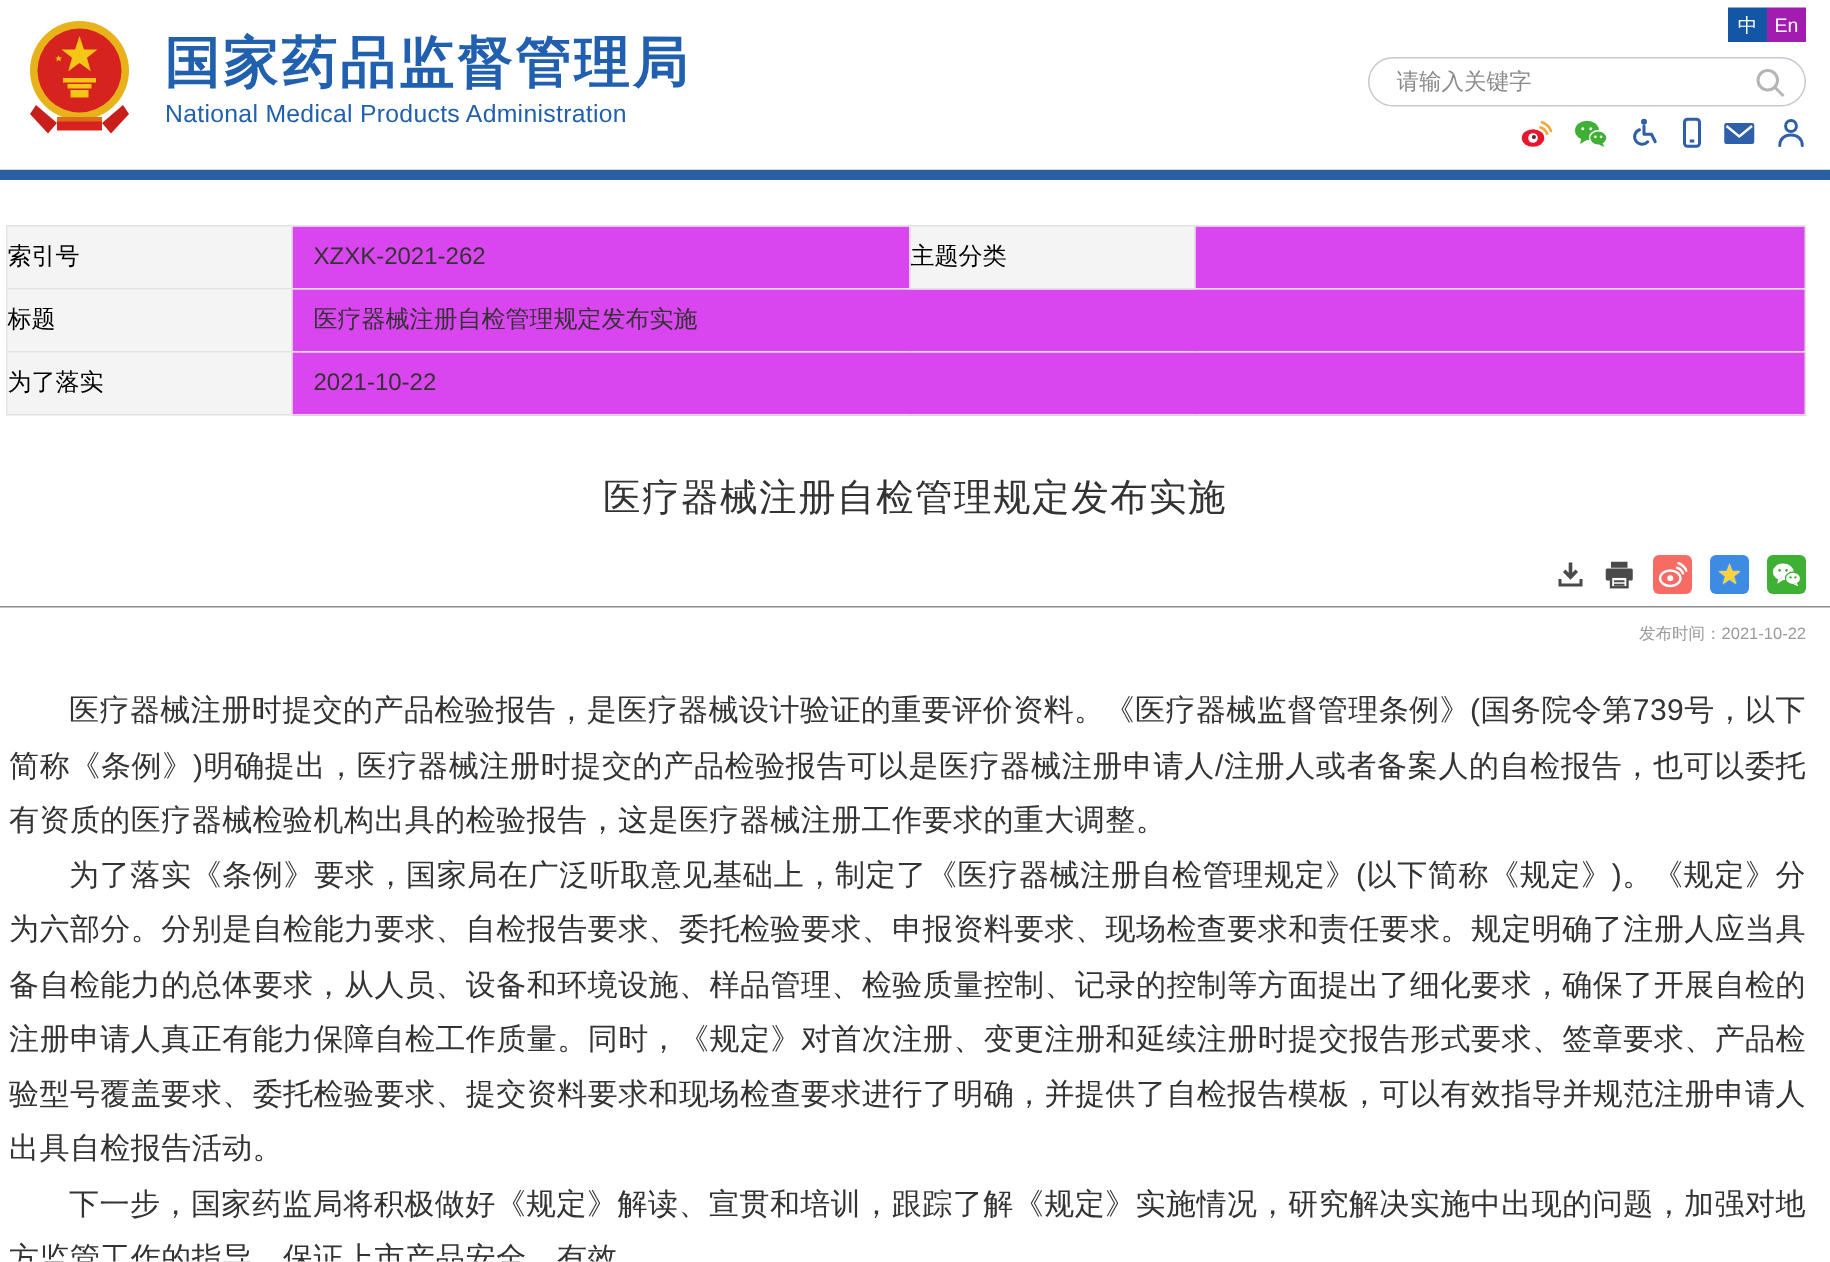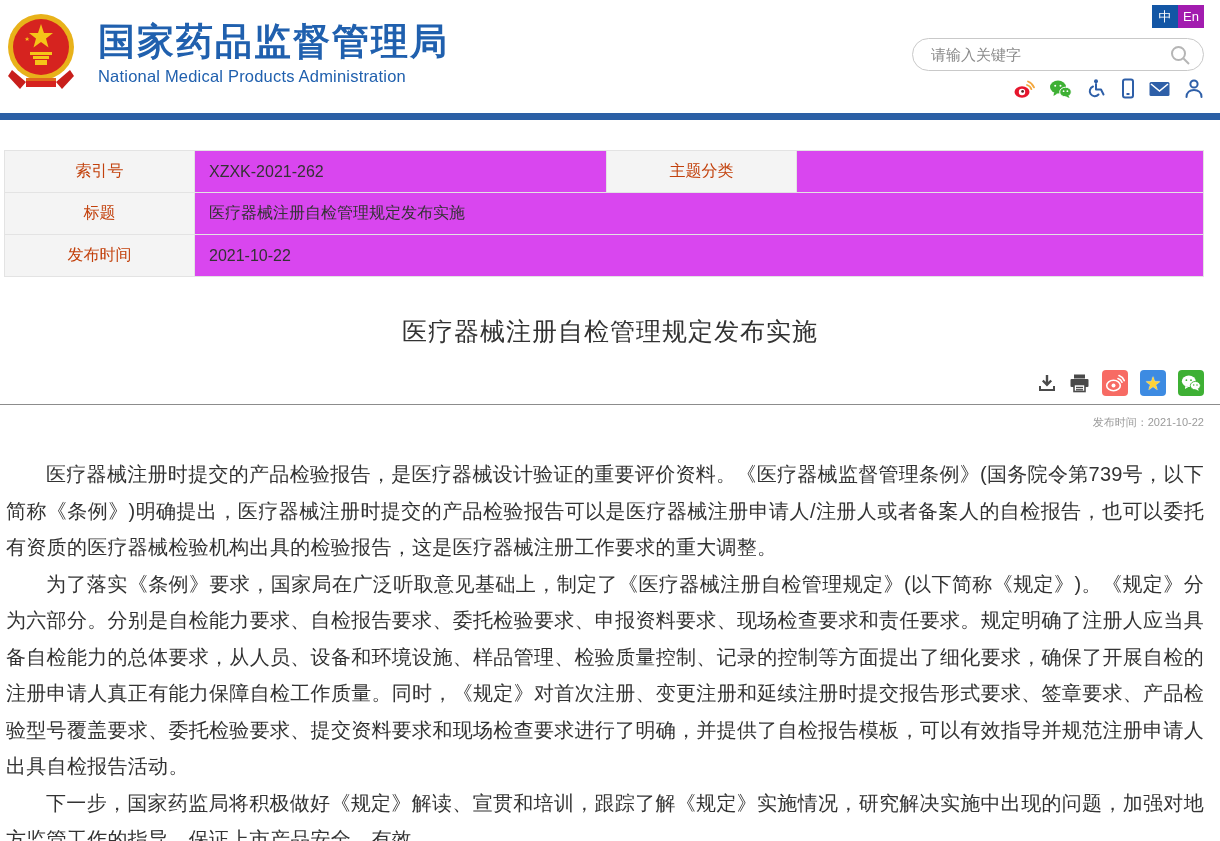--- a/index.html
+++ b/index.html
@@ -5,21 +5,21 @@
   * { box-sizing: border-box; }
   html,body { margin:0; padding:0; background:#fff; }
   body {
     width:1220px; height:841px; overflow:hidden;
     font-family:"Liberation Sans","DejaVu Sans",sans-serif;
     color:#333;
   }
 
   
   .site-header { position:relative; height:113px; background:#fff; }
-  .header-left { position:absolute; left:4px; top:12px; display:flex; align-items:center; }
+  .header-left { position:absolute; left:16px; top:12px; display:flex; align-items:center; }
   .emblem { width:74px; height:78px; margin-right:20px; }
   .title-block { padding-top:4px; }
   .site-title-zh { font-size:37px; font-weight:bold; color:#2060ae; letter-spacing:2px; line-height:42px; }
   .site-title-en { font-size:16.5px; color:#2060ae; margin-top:4px; letter-spacing:0.2px; }
 
   .lang-toggle { position:absolute; top:5px; right:16px; display:flex; }
   .lang { width:26px; height:23px; display:flex; align-items:center; justify-content:center;
           font-size:13px; color:#fff; cursor:pointer; }
   .lang.zh { background:#1356a5; }
   .lang.en { background:#a21caf; }
@@ -33,21 +33,21 @@
   .search-glyph { flex:0 0 auto; cursor:pointer; display:flex; }
 
   .quick-icons { position:absolute; top:78px; right:16px; display:flex; align-items:center; gap:14px; }
   .qicon { display:flex; cursor:pointer; }
 
   .blue-bar { height:7px; background:#2b5fa5; }
 
   
   .meta-table { border-collapse:collapse; width:1200px; margin:30px 16px 0 4px; table-layout:fixed; }
   .meta-table td { border:1px solid #e3e3e3; height:42px; font-size:16px; padding:0 14px; }
-  .meta-table td.lbl { background:#f4f4f4; text-align:center; color:#c2410c; width:190px; padding:0; }
+  .meta-table td.lbl { background:#f4f4f4; color:#000000; width:190px; padding:0; }
   .meta-table td.val { background:#d946ef; color:#333; }
 
   
   .article-title { text-align:center; font-size:25px; font-weight:400; color:#333;
     margin:38px 0 0 0; letter-spacing:1px; }
 
   .actions { display:flex; justify-content:flex-end; align-items:center; gap:12px;
     margin:22px 16px 0 0; }
   .act-icon { display:flex; cursor:pointer; }
   .share-btn { width:26px; height:26px; border-radius:4px; display:flex; align-items:center;
@@ -166,21 +166,21 @@
       <td class="lbl">索引号</td>
       <td class="val" style="width:412px;">XZXK-2021-262</td>
       <td class="lbl">主题分类</td>
       <td class="val"></td>
     </tr>
     <tr>
       <td class="lbl">标题</td>
       <td class="val" colspan="3">医疗器械注册自检管理规定发布实施</td>
     </tr>
     <tr>
-      <td class="lbl">发布时间</td>
+      <td class="lbl">为了落实</td>
       <td class="val" colspan="3">2021-10-22</td>
     </tr>
   </tbody>
     </table>
 
   <h1 class="article-title">医疗器械注册自检管理规定发布实施</h1>
 
   <div class="actions">
     <span class="act-icon">
       <svg width="20" height="20" viewBox="0 0 20 20">

